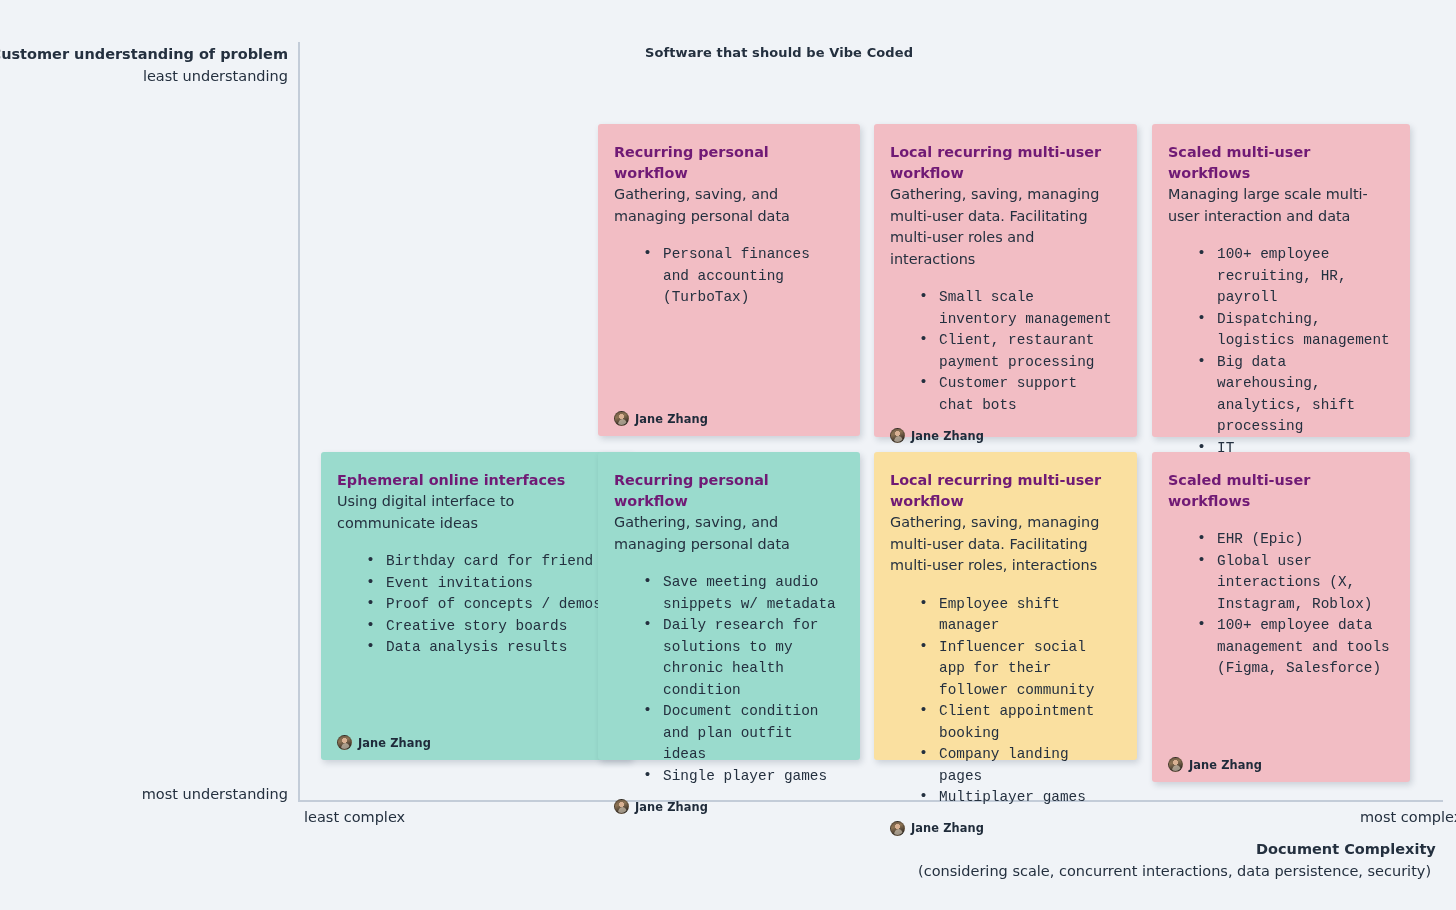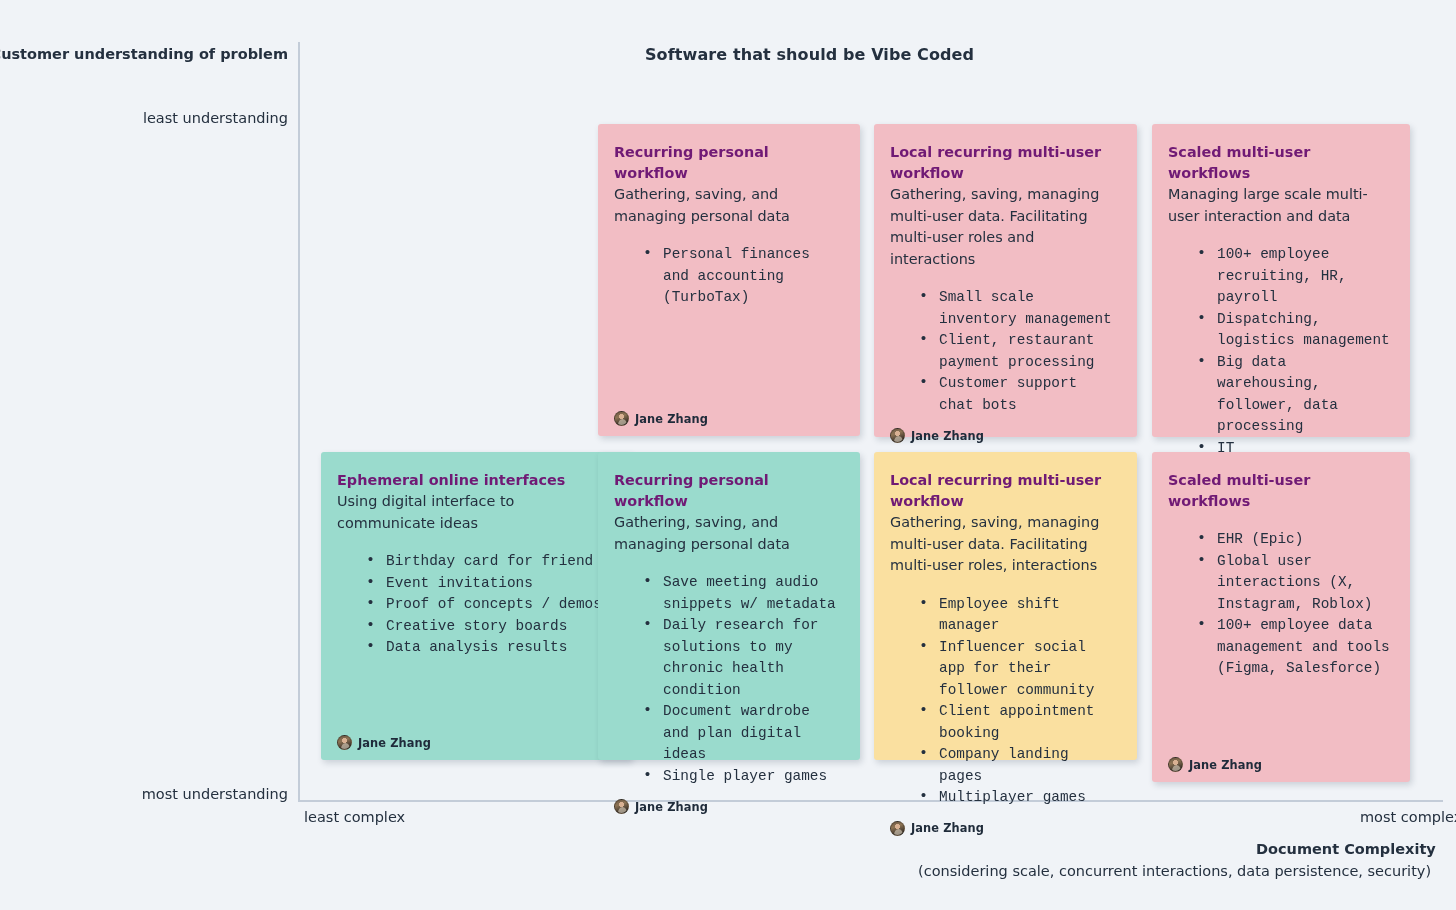--- a/index.html
+++ b/index.html
@@ -48,21 +48,20 @@
   }
 
   #y-axis-title {
     right: 1168px;
     top: 44px;
     text-align: right;
   }
   #y-axis-least {
     right: 1168px;
     top: 66px;
-    margin-top: 42px;
   }
   #y-axis-most {
     right: 1168px;
     top: 784px;
     text-align: right;
   }
   #x-axis-least {
     left: 304px;
     top: 807px;
   }
@@ -78,21 +77,21 @@
   #x-axis-sub {
     left: 918px;
     top: 861px;
   }
 
   
   #chart-title {
     position: absolute;
     left: 645px;
     top: 45px;
-    font-size: 16px;
+    font-size: 13px;
     font-weight: bold;
     color: #24303f;
     letter-spacing: 0.1px;
   }
 
   
   .card {
     position: absolute;
     box-sizing: border-box;
     border-radius: 3px;
@@ -230,21 +229,21 @@
     <span class="author-name">Jane Zhang</span>
   </div>
 </div>
 
 <div class="card pink" id="card-t3">
   <div class="card-title">Scaled multi-user workflows</div>
   <div class="card-desc">Managing large scale multi-user interaction and data</div>
   <ul class="card-list">
     <li>100+ employee recruiting, HR, payroll</li>
     <li>Dispatching, logistics management</li>
-    <li>Big data warehousing, follower, data processing</li>
+    <li>Big data warehousing, analytics, shift processing</li>
     <li>IT</li>
   </ul>
   <div class="card-footer">
     <span class="avatar"></span>
     <span class="author-name">Jane Zhang</span>
   </div>
 </div>
 
 <div class="card teal" id="card-b1">
   <div class="card-title">Ephemeral online interfaces</div>
@@ -261,21 +260,21 @@
     <span class="author-name">Jane Zhang</span>
   </div>
 </div>
 
 <div class="card teal" id="card-b2">
   <div class="card-title">Recurring personal workflow</div>
   <div class="card-desc">Gathering, saving, and managing personal data</div>
   <ul class="card-list">
     <li>Save meeting audio snippets w/ metadata</li>
     <li>Daily research for solutions to my chronic health condition</li>
-    <li>Document wardrobe and plan digital ideas</li>
+    <li>Document condition and plan outfit ideas</li>
     <li>Single player games</li>
   </ul>
   <div class="card-footer">
     <span class="avatar"></span>
     <span class="author-name">Jane Zhang</span>
   </div>
 </div>
 
 <div class="card yellow" id="card-b3">
   <div class="card-title">Local recurring multi-user workflow</div>

